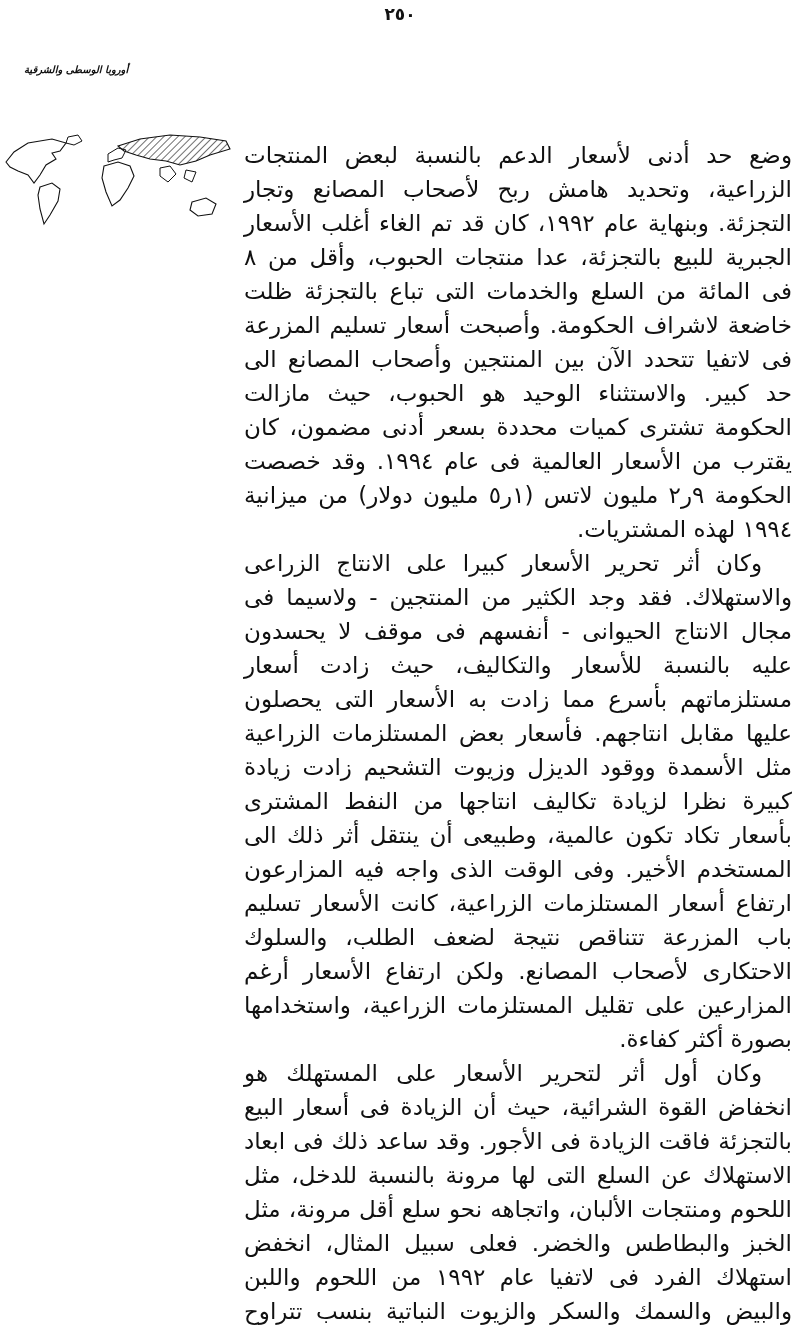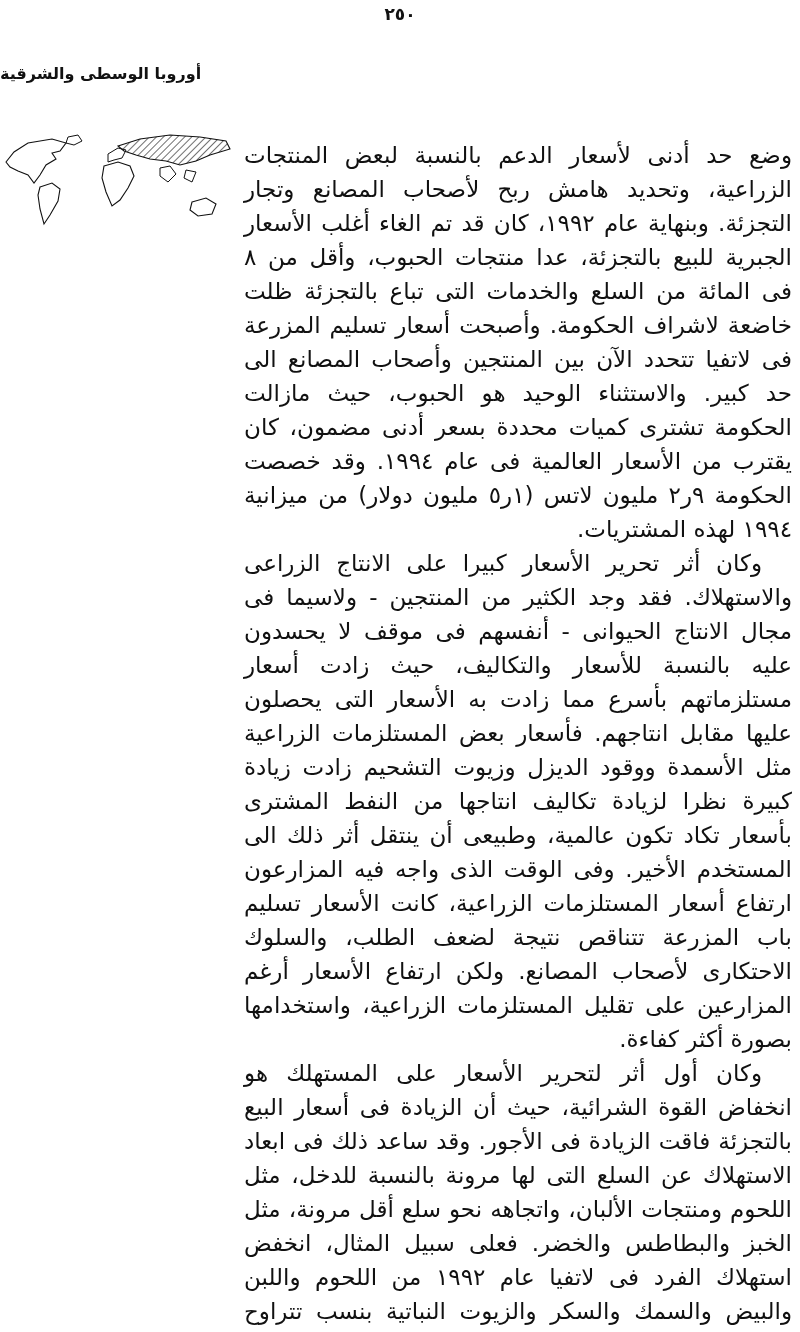--- a/index.html
+++ b/index.html
@@ -24,25 +24,26 @@
     left: 0;
     width: 100%;
     text-align: center;
     font-size: 17px;
     font-weight: 600;
     direction: rtl;
   }
   .side-heading {
     position: absolute;
     top: 64px;
-    left: 0;
-    font-size: 16px;
+    left: 24px;
+    font-size: 10px;
     font-weight: 700;
     direction: rtl;
     white-space: nowrap;
+    font-style: italic;
   }
   .map-wrap {
     position: absolute;
     top: 130px;
     left: 0;
     width: 234px;
     height: 104px;
   }
   .map-wrap svg {
     width: 100%;

